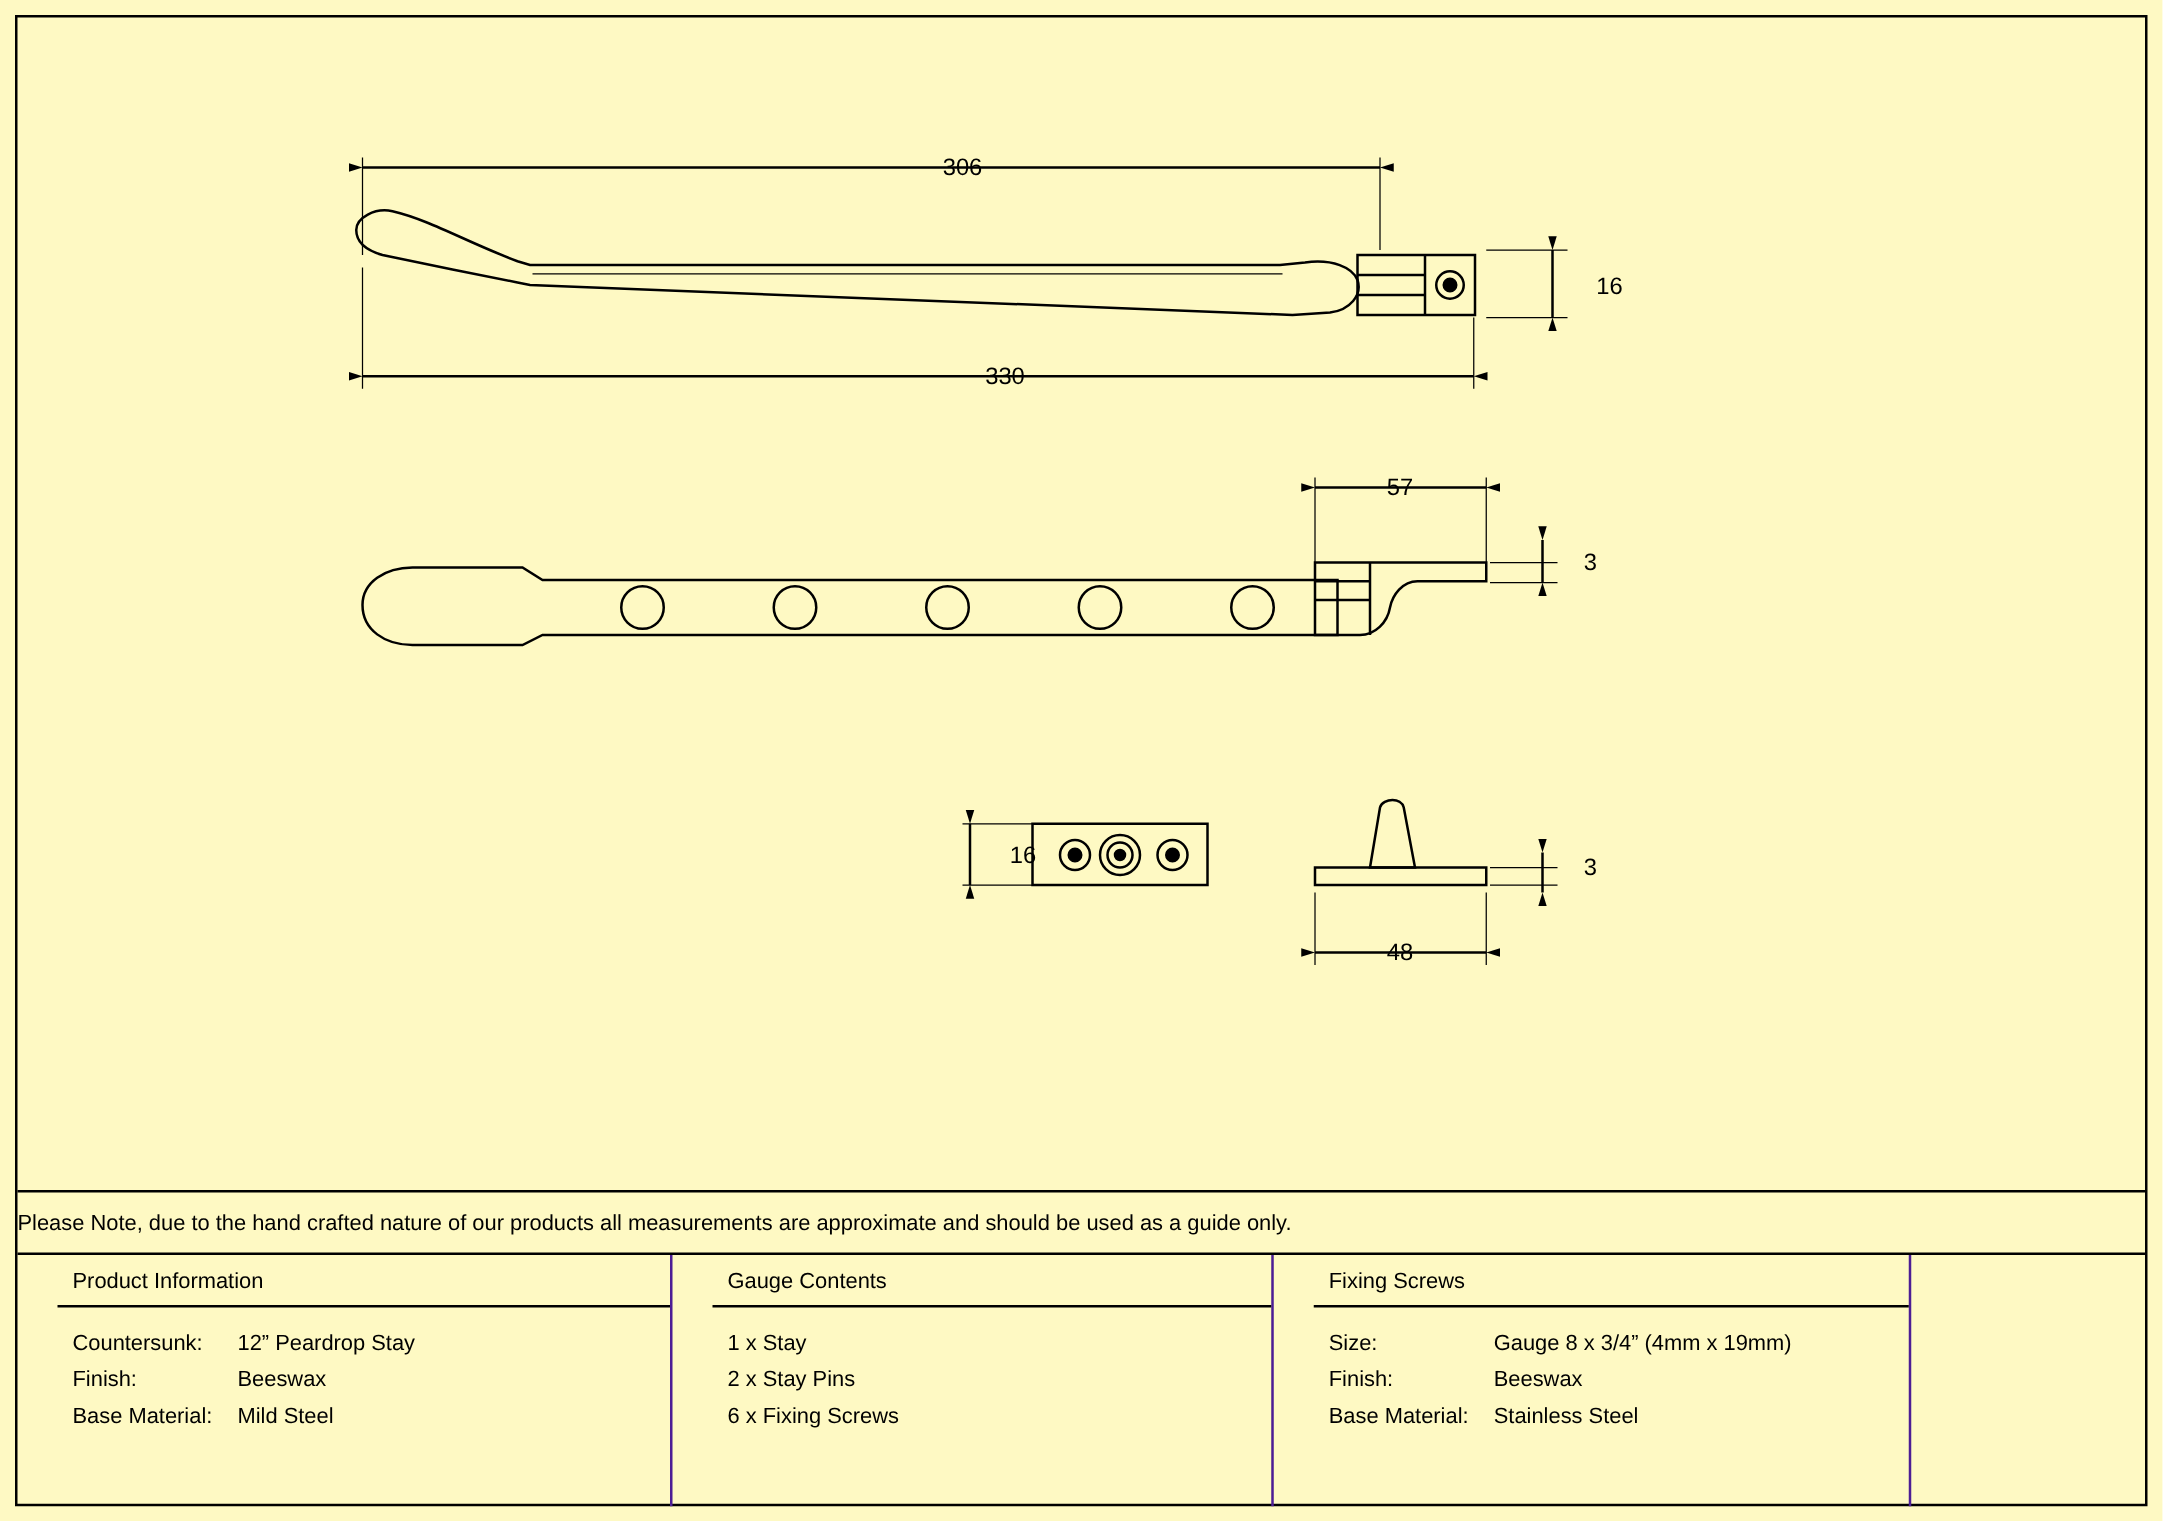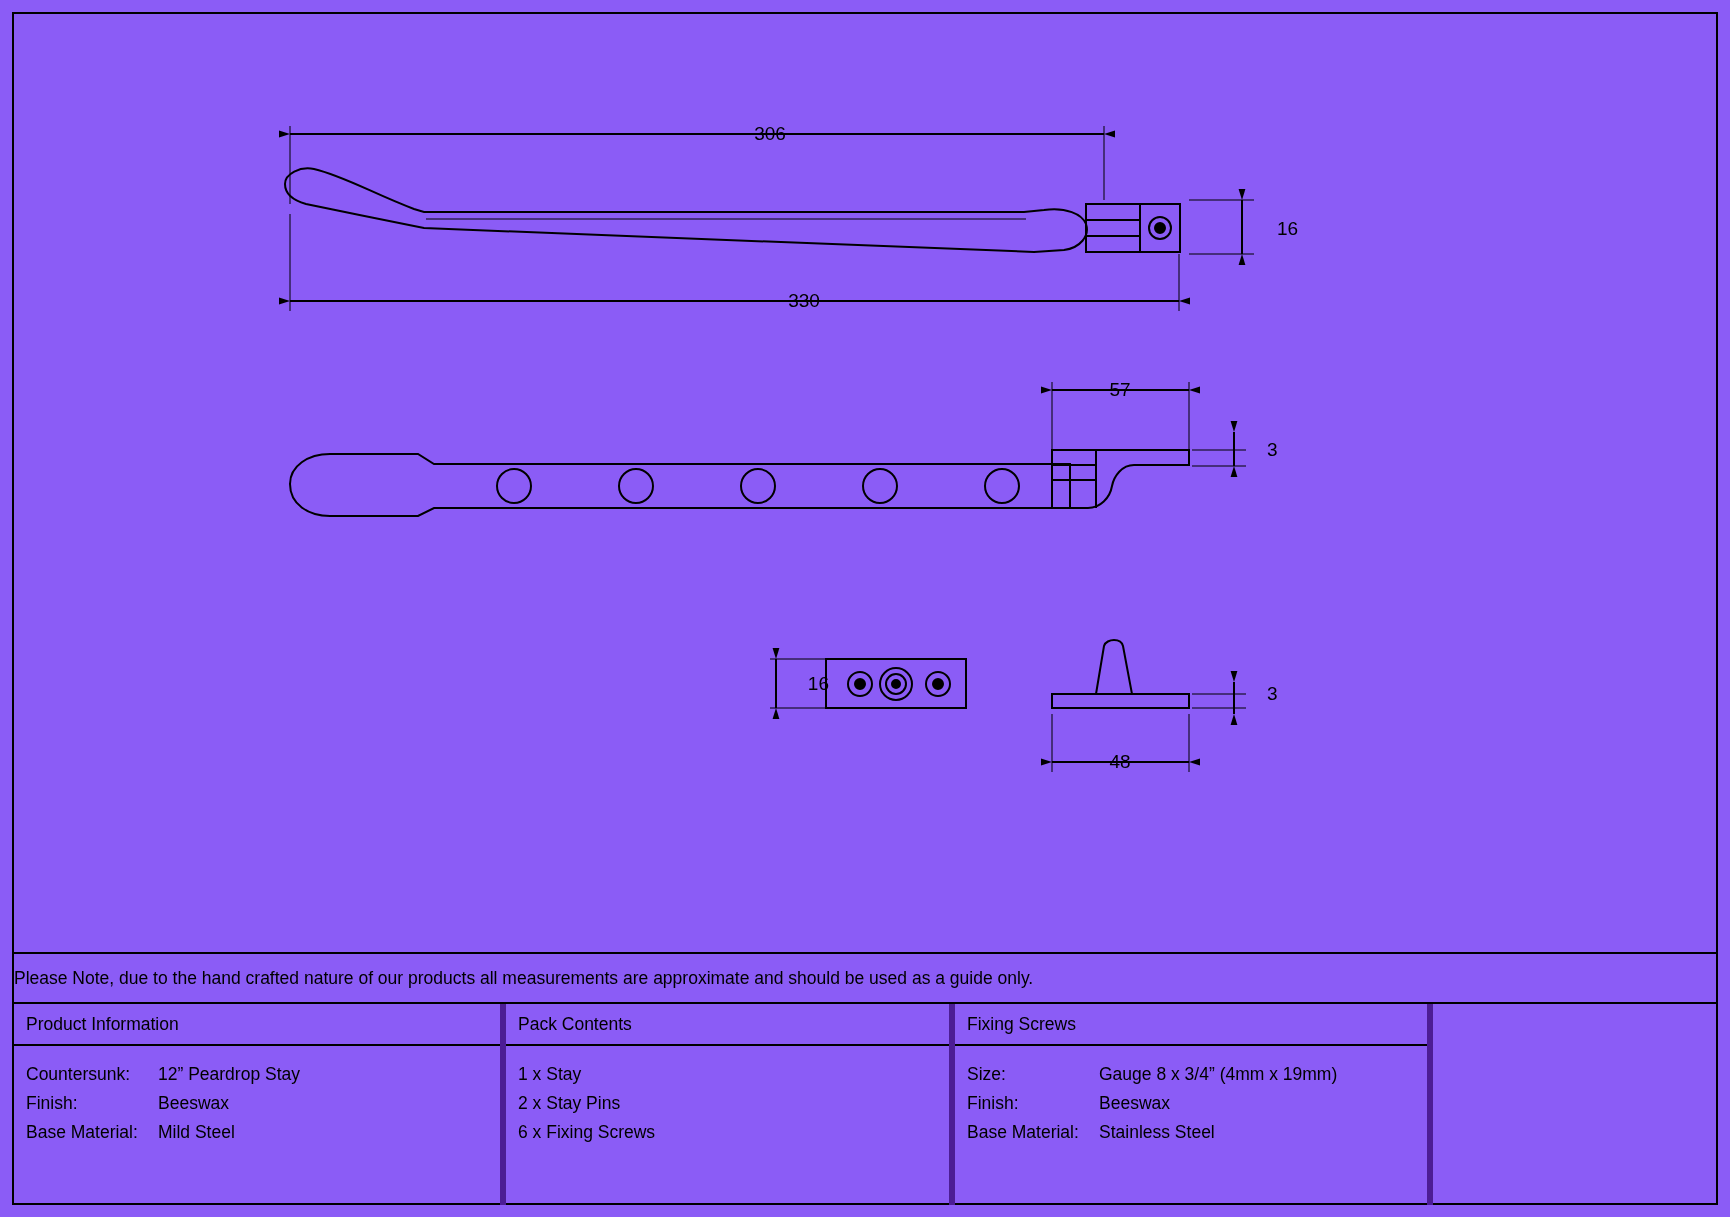--- a/index.html
+++ b/index.html
@@ -8,21 +8,21 @@
     background: #ffffff;
   }
   body {
     font-family: "Liberation Sans", sans-serif;
     color: #000000;
   }
   .sheet {
     position: relative;
     width: 1730px;
     height: 1217px;
-    background: #8b5cf6;
+    background: #fef9c3;
     overflow: hidden;
   }
   .frame {
     position: absolute;
     left: 12px;
     top: 12px;
     width: 1706px;
     height: 1193px;
     border: 2px solid #000;
     box-sizing: border-box;
@@ -68,21 +68,22 @@
     border-top: 2px solid #000;
     box-sizing: border-box;
     display: flex;
   }
   .col {
     box-sizing: border-box;
     position: relative;
     height: 100%;
   }
   .col.sep {
-    border-right: 6px solid #4c1d95;
+    border-right: 2px solid #4c1d95;
+    margin-left: 32px;
   }
   .col-prod { width: 492px; }
   .col-pack { width: 449px; }
   .col-fix  { width: 478px; }
   .col-logo { width: 281px; }
   .col-head {
     height: 42px;
     border-bottom: 2px solid #000;
     display: flex;
     align-items: center;
@@ -243,21 +244,21 @@
           <span class="v">Beeswax</span>
         </div>
         <div class="kv">
           <span class="k">Base Material:</span>
           <span class="v">Mild Steel</span>
         </div>
       </div>
     </div>
 
     <div class="col col-pack sep">
-      <div class="col-head">Pack Contents</div>
+      <div class="col-head">Gauge Contents</div>
       <div class="col-body">
         <div class="pack-line">1 x Stay</div>
         <div class="pack-line">2 x Stay Pins</div>
         <div class="pack-line">6 x Fixing Screws</div>
       </div>
     </div>
 
     <div class="col col-fix sep">
       <div class="col-head">Fixing Screws</div>
       <div class="col-body">

